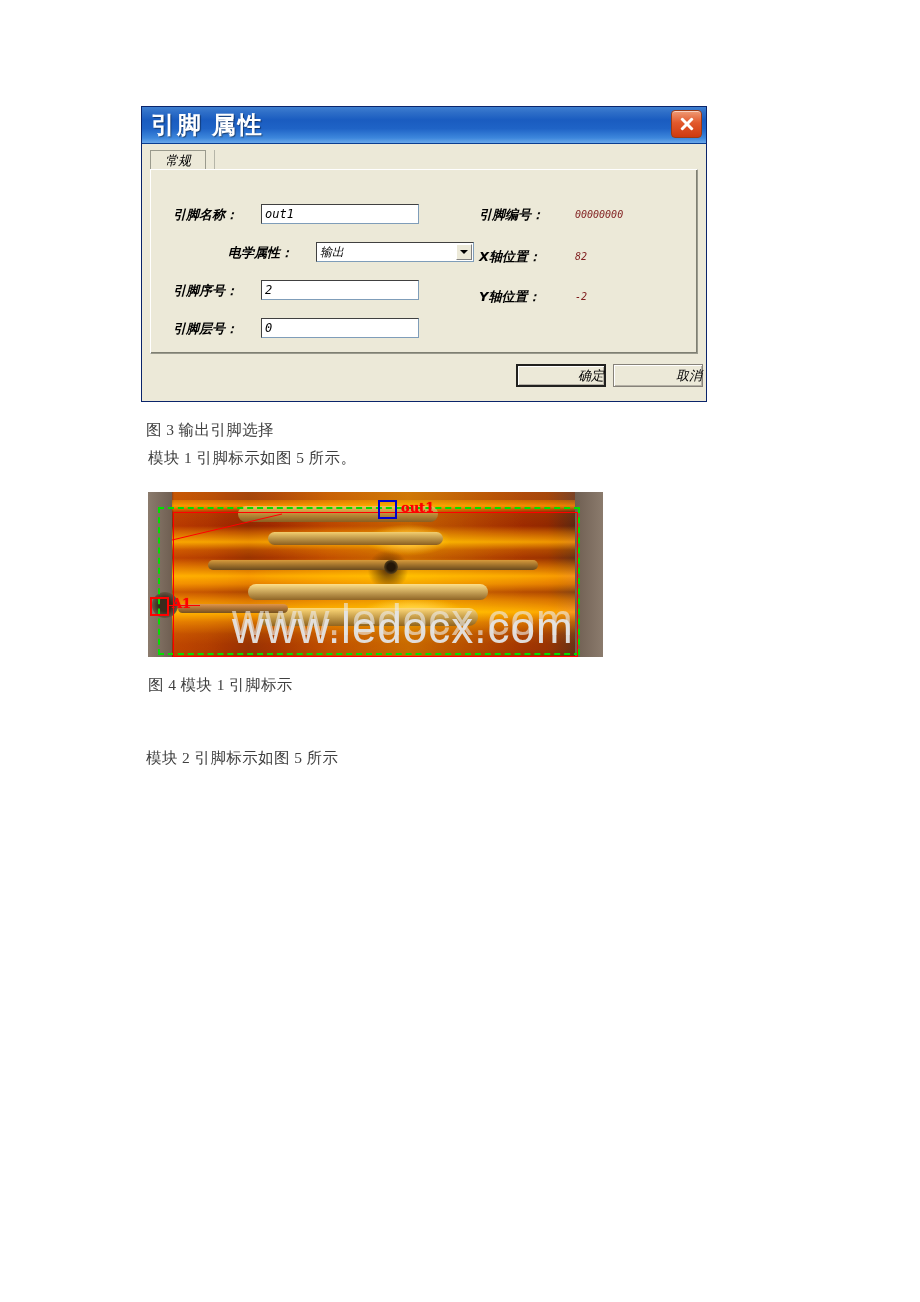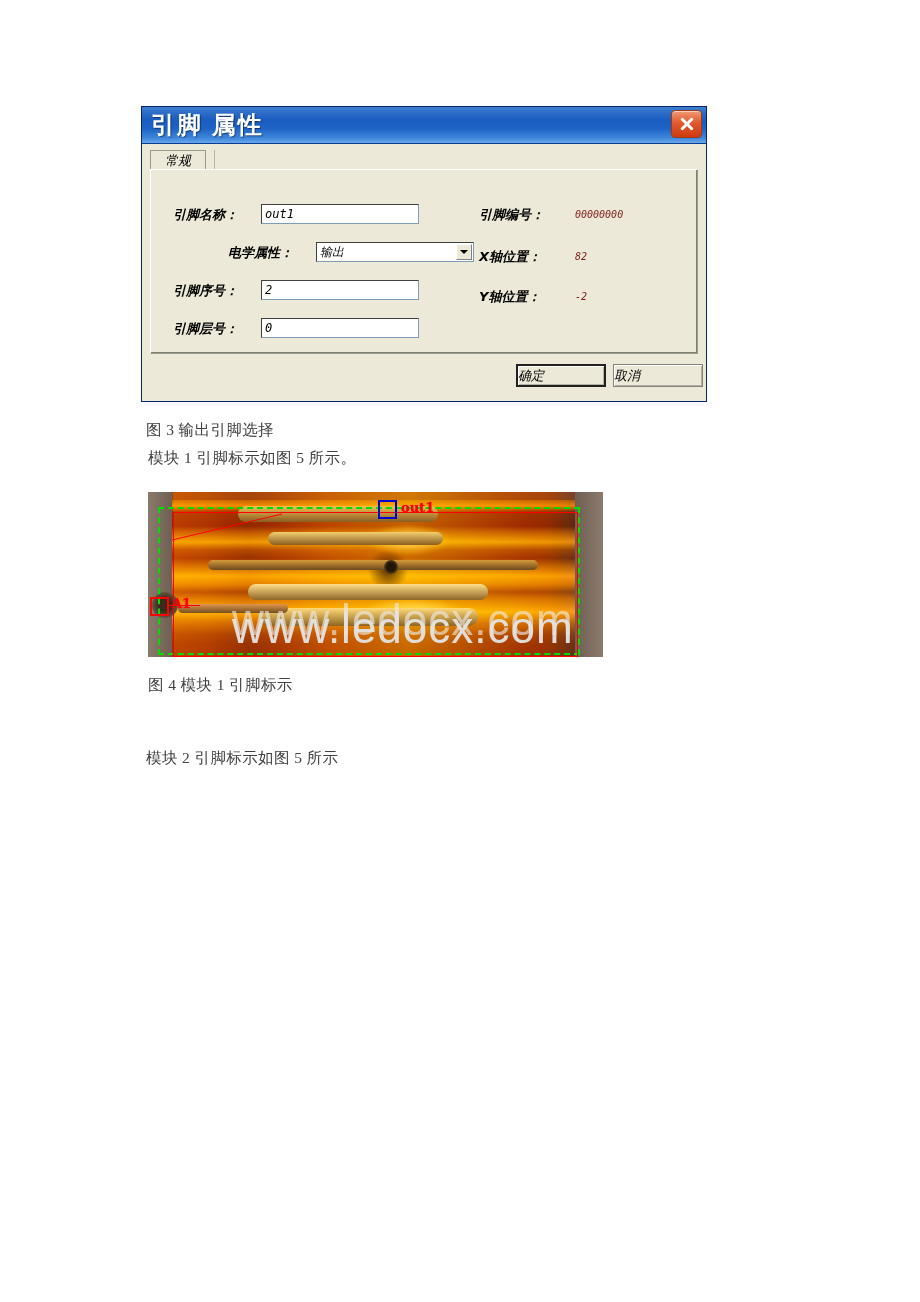--- a/index.html
+++ b/index.html
@@ -231,21 +231,21 @@
   .dlg-btn {
     position: absolute;
     top: 6px;
     width: 90px;
     height: 23px;
     background: #ece9d8;
     border: 1px solid #868279;
     box-shadow: inset 1px 1px 0 #ffffff, inset -1px -1px 0 #b5b1a6;
     font-size: 13px;
     line-height: 21px;
-    text-align: left;
+    text-align: right;
     color: #000;
     cursor: pointer;
     box-sizing: border-box;
     font-family: "DejaVu Sans", "Liberation Sans", sans-serif;
   }
   .dlg-btn.default {
     border: 2px solid #21211f;
     line-height: 19px;
   }
 

